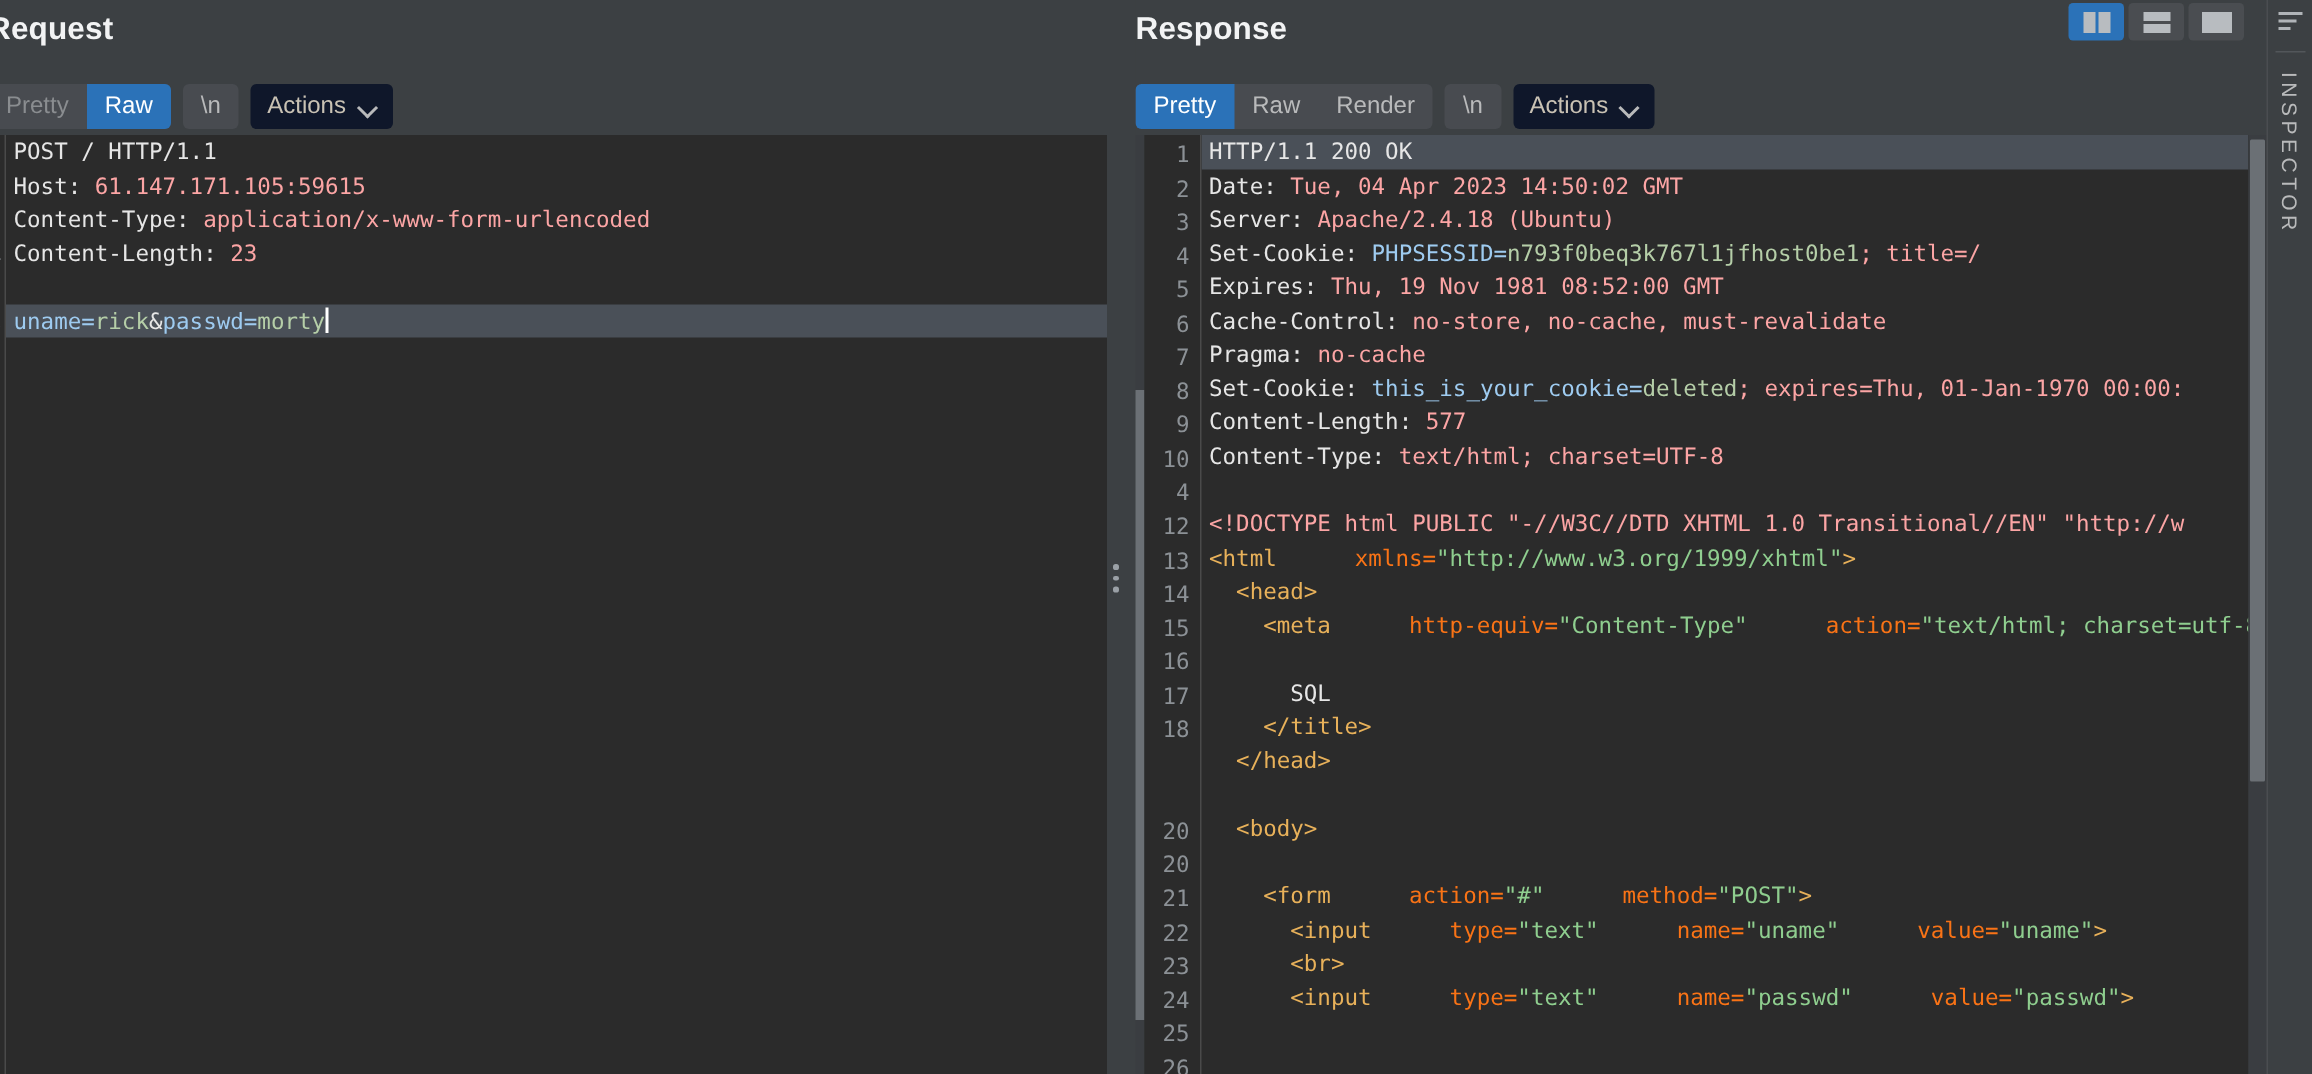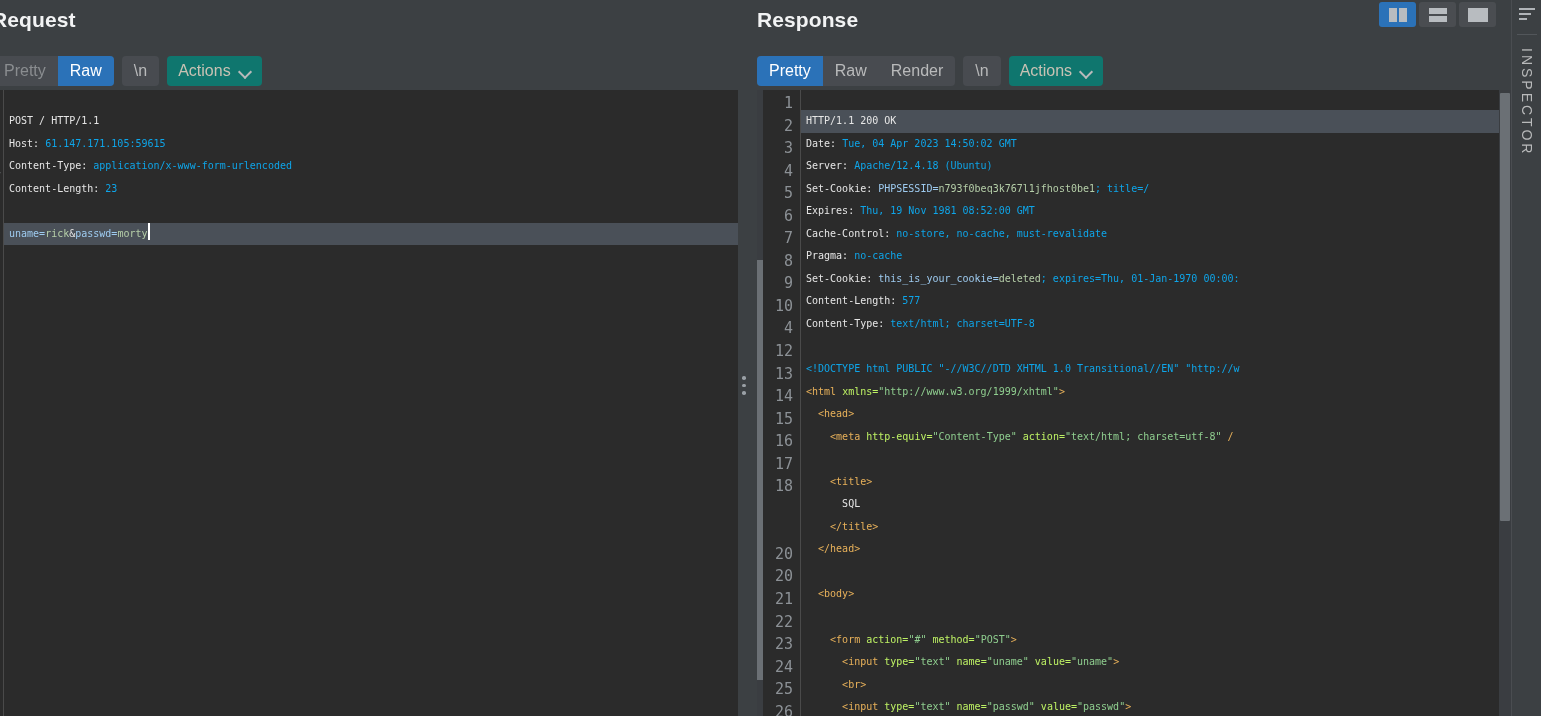--- a/index.html
+++ b/index.html
@@ -29,21 +29,21 @@
   .tab {
     height: 30px; line-height: 30px; padding: 0 12px;
     font-size: 16px; color: #b9babb; white-space: nowrap;
     font-family: "Liberation Sans", sans-serif;
   }
   .tab.active { background: #2b72b8; color: #ffffff; }
   .tab.dim { color: #8a8d90; }
   .tabgroup.sep { margin-left: 8px; }
   .btn-actions {
     height: 30px; margin-left: 8px; padding: 0 11px;
-    background: #0f766e; border-radius: 4px;
+    background: #0f172a; border-radius: 4px;
     display: flex; align-items: center; gap: 9px;
     font-size: 16px; color: #c9c2b4;
   }
   .chev { width: 11px; height: 11px; position: relative; flex: none; }
   .chev::before {
     content: ""; position: absolute; left: 0; top: 1px;
     width: 8px; height: 8px;
     border-right: 2px solid #b9babb; border-bottom: 2px solid #b9babb;
     transform: rotate(45deg);
   }
@@ -59,40 +59,40 @@
     border-right: 1px solid #4a4a4a;
     padding-top: 2px;
   }
   .gutter .ln {
     height: 22.55px; line-height: 22.55px;
     text-align: right; padding-right: 7px;
     font-family: "DejaVu Sans Mono", monospace;
     font-size: 15px; color: #8c9196;
   }
   .code {
-    flex: 1 1 auto; position: relative; padding-top: 20px;
+    flex: 1 1 auto; position: relative; padding-top: 0;
     font-family: "DejaVu Sans Mono", monospace;
-    font-size: 10px;
+    font-size: 15px;
     overflow: hidden;
   }
   .code .row {
     height: 22.55px; line-height: 22.55px;
     white-space: pre; padding-left: 5px; color: #c8cdd2;
   }
   .code .row.hl { background: #4a5058; }
   .row.hl.full { margin-left: -5px; padding-left: 10px; }
 
   
   .t-plain  { color: #c8cdd2; }
   .t-key    { color: #9ecbf0; }
   .t-val    { color: #b5cea8; text-align: center; }
   .t-tag    { color: #e8b15a; }
-  .t-attr   { color: #bef264; }
+  .t-attr   { color: #f97316; margin-left: 43px; }
   .t-str    { color: #8fce8f; }
-  .t-grey   { color: #0ea5e9; }
+  .t-grey   { color: #fca5a5; }
   .t-white  { color: #e6e6e6; }
   .caret {
     display: inline-block; width: 2px; height: 17px;
     background: #ffffff; vertical-align: -3px; margin-left: 0px;
   }
 
   
   #splitter {
     position: absolute; top: 0; bottom: 0; width: 14px;
     background: #3c4043;
@@ -287,35 +287,34 @@
           <div class="ln">21</div>
           <div class="ln">22</div>
           <div class="ln">23</div>
           <div class="ln">24</div>
           <div class="ln">25</div>
           <div class="ln">26</div>
         </div>
       <div class="code" id="resp-code">
           <div class="row hl"><span class="t-white">HTTP/1.1 200 OK</span></div>
           <div class="row"><span class="t-white">Date: </span><span class="t-grey">Tue, 04 Apr 2023 14:50:02 GMT</span></div>
-          <div class="row"><span class="t-white">Server: </span><span class="t-grey">Apache/12.4.18 (Ubuntu)</span></div>
+          <div class="row"><span class="t-white">Server: </span><span class="t-grey">Apache/2.4.18 (Ubuntu)</span></div>
           <div class="row"><span class="t-white">Set-Cookie: </span><span class="t-key">PHPSESSID=</span><span class="t-val">n793f0beq3k767l1jfhost0be1</span><span class="t-grey">; title=/</span></div>
           <div class="row"><span class="t-white">Expires: </span><span class="t-grey">Thu, 19 Nov 1981 08:52:00 GMT</span></div>
           <div class="row"><span class="t-white">Cache-Control: </span><span class="t-grey">no-store, no-cache, must-revalidate</span></div>
           <div class="row"><span class="t-white">Pragma: </span><span class="t-grey">no-cache</span></div>
           <div class="row"><span class="t-white">Set-Cookie: </span><span class="t-key">this_is_your_cookie=</span><span class="t-val">deleted</span><span class="t-grey">; expires=Thu, 01-Jan-1970 00:00:</span></div>
           <div class="row"><span class="t-white">Content-Length: </span><span class="t-grey">577</span></div>
           <div class="row"><span class="t-white">Content-Type: </span><span class="t-grey">text/html; charset=UTF-8</span></div>
           <div class="row"><span class="t-plain"></span></div>
           <div class="row"><span class="t-grey">&lt;!DOCTYPE html PUBLIC "-//W3C//DTD XHTML 1.0 Transitional//EN" "http://w</span></div>
           <div class="row"><span class="t-tag">&lt;html </span><span class="t-attr">xmlns=</span><span class="t-str">"http://www.w3.org/1999/xhtml"</span><span class="t-tag">&gt;</span></div>
           <div class="row"><span class="t-tag">  &lt;head&gt;</span></div>
           <div class="row"><span class="t-tag">    &lt;meta </span><span class="t-attr">http-equiv=</span><span class="t-str">"Content-Type"</span><span class="t-plain"> </span><span class="t-attr">action=</span><span class="t-str">"text/html; charset=utf-8"</span><span class="t-tag"> /</span></div>
           <div class="row"><span class="t-plain"></span></div>
-          <div class="row"><span class="t-tag">    &lt;title&gt;</span></div>
           <div class="row"><span class="t-white">      SQL</span></div>
           <div class="row"><span class="t-tag">    &lt;/title&gt;</span></div>
           <div class="row"><span class="t-tag">  &lt;/head&gt;</span></div>
           <div class="row"><span class="t-plain"></span></div>
           <div class="row"><span class="t-tag">  &lt;body&gt;</span></div>
           <div class="row"><span class="t-plain"></span></div>
           <div class="row"><span class="t-tag">    &lt;form </span><span class="t-attr">action=</span><span class="t-str">"#"</span><span class="t-plain"> </span><span class="t-attr">method=</span><span class="t-str">"POST"</span><span class="t-tag">&gt;</span></div>
           <div class="row"><span class="t-tag">      &lt;input </span><span class="t-attr">type=</span><span class="t-str">"text"</span><span class="t-plain"> </span><span class="t-attr">name=</span><span class="t-str">"uname"</span><span class="t-plain"> </span><span class="t-attr">value=</span><span class="t-str">"uname"</span><span class="t-tag">&gt;</span></div>
           <div class="row"><span class="t-tag">      &lt;br&gt;</span></div>
           <div class="row"><span class="t-tag">      &lt;input </span><span class="t-attr">type=</span><span class="t-str">"text"</span><span class="t-plain"> </span><span class="t-attr">name=</span><span class="t-str">"passwd"</span><span class="t-plain"> </span><span class="t-attr">value=</span><span class="t-str">"passwd"</span><span class="t-tag">&gt;</span></div>

